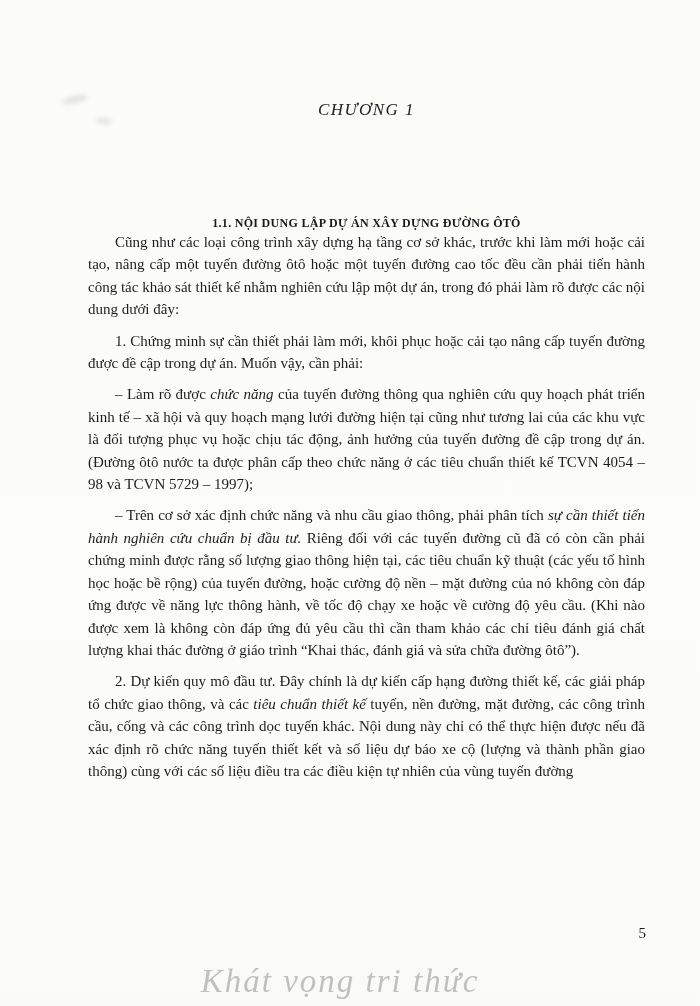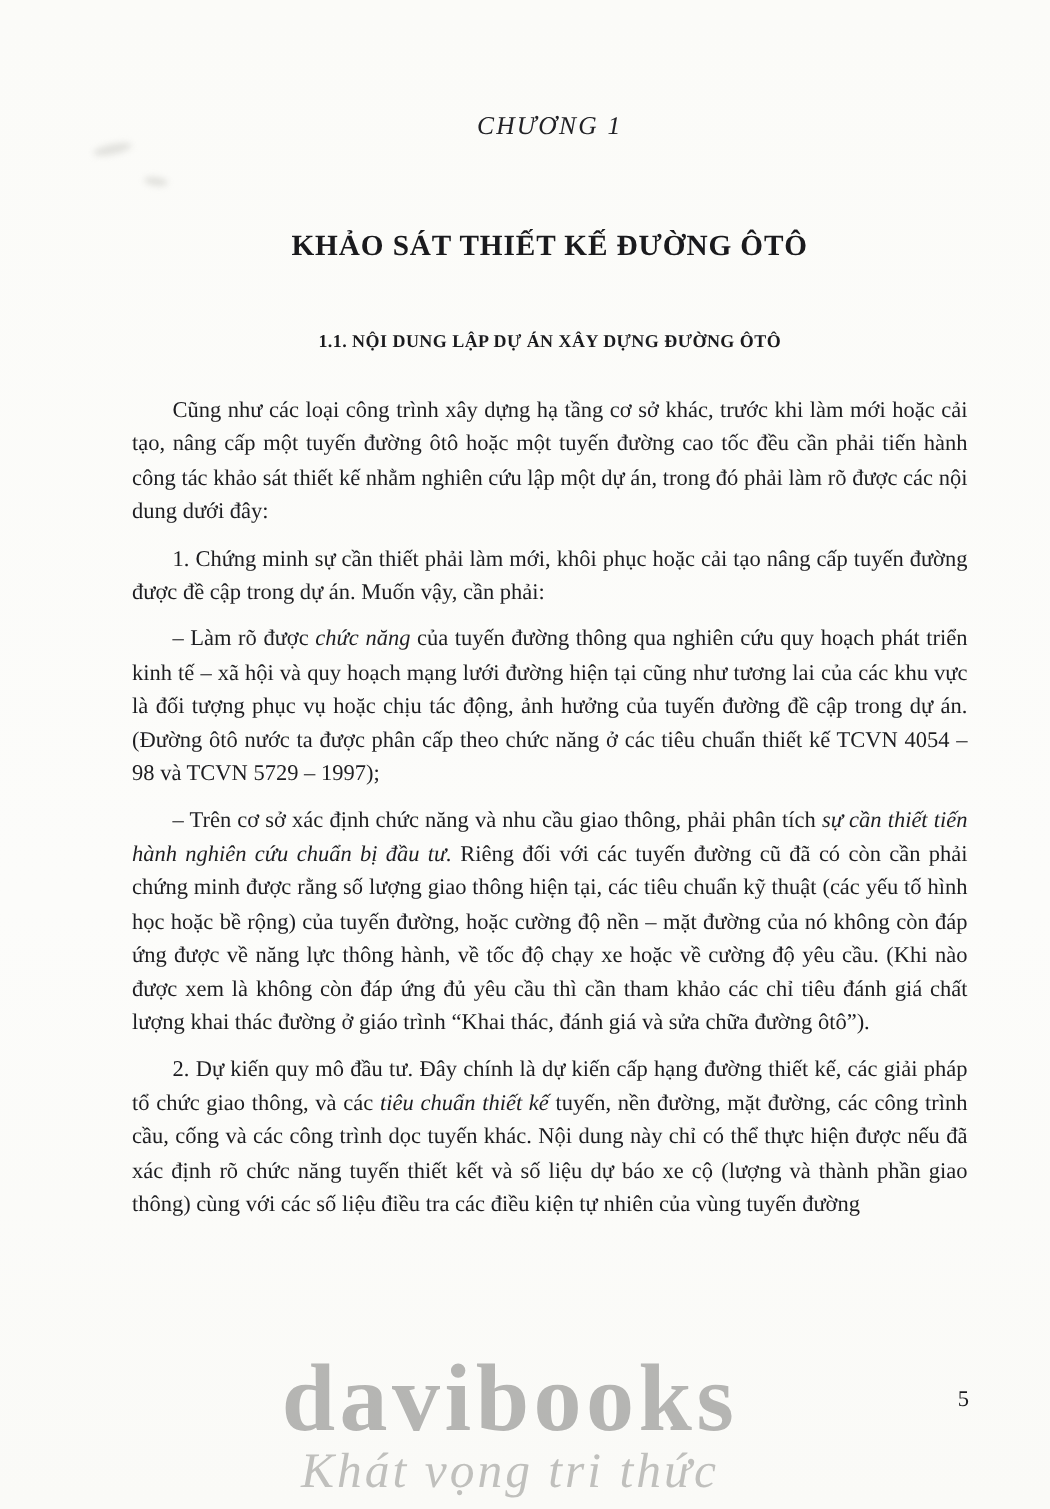--- a/index.html
+++ b/index.html
@@ -8,21 +8,21 @@
     background: #e9e9e6;
     font-family: "Liberation Serif", serif;
   }
   .page {
     position: relative;
     width: 700px;
     height: 1006px;
     background: linear-gradient(180deg, #fbfbf8 0%, #fcfcfa 60%, #fafaf7 100%);
     color: #1d1d20;
     overflow: hidden;
-    padding: 74px 55px 0 88px;
+    padding: 100px 55px 0 88px;
   }
   .scan-artifact {
     position: absolute;
     background: #c9c9c4;
     border-radius: 50%;
     filter: blur(2px);
     opacity: 0.5;
   }
   .artifact-a { left: 62px; top: 96px; width: 26px; height: 7px; transform: rotate(-12deg); }
   .artifact-b { left: 96px; top: 118px; width: 16px; height: 6px; transform: rotate(8deg); }
@@ -44,21 +44,20 @@
   }
   .section-heading {
     margin-top: 40px;
     text-align: center;
     font-size: 12px;
     font-weight: bold;
     letter-spacing: 0.3px;
     color: #1a1a1d;
   }
   .body-text {
-    margin-top: 28px;
     font-size: 15px;
     line-height: 22.4px;
     text-align: justify;
   }
   .para {
     text-indent: 27px;
     margin-bottom: 9px;
   }
   .it { font-style: italic; }
   .watermark {
@@ -99,33 +98,31 @@
 
 <div class="page">
 
   <div class="scan-artifact artifact-a"></div>
   <div class="scan-artifact artifact-b"></div>
 
   <div class="chapter-label">CHƯƠNG 1</div>
 
   <h1 class="chapter-title">
     <br>
-    <span>KHẢO SÁT THIẾT KẾ ĐƯỜNG ÔTÔ</span>
   </h1>
 
   <h2 class="section-heading">1.1. NỘI DUNG LẬP DỰ ÁN XÂY DỰNG ĐƯỜNG ÔTÔ</h2>
 
   <div class="body-text">
       <p class="para"><span>Cũng như các loại công trình xây dựng hạ tầng cơ sở khác, trước khi làm mới hoặc cải tạo, nâng cấp một tuyến đường ôtô hoặc một tuyến đường cao tốc đều cần phải tiến hành công tác khảo sát thiết kế nhằm nghiên cứu lập một dự án, trong đó phải làm rõ được các nội dung dưới đây:</span></p>
       <p class="para"><span>1. Chứng minh sự cần thiết phải làm mới, khôi phục hoặc cải tạo nâng cấp tuyến đường được đề cập trong dự án. Muốn vậy, cần phải:</span></p>
       <p class="para"><span>– Làm rõ được </span><span class="it">chức năng</span><span> của tuyến đường thông qua nghiên cứu quy hoạch phát triển kinh tế – xã hội và quy hoạch mạng lưới đường hiện tại cũng như tương lai của các khu vực là đối tượng phục vụ hoặc chịu tác động, ảnh hưởng của tuyến đường đề cập trong dự án. (Đường ôtô nước ta được phân cấp theo chức năng ở các tiêu chuẩn thiết kế TCVN 4054 – 98 và TCVN 5729 – 1997);</span></p>
       <p class="para"><span>– Trên cơ sở xác định chức năng và nhu cầu giao thông, phải phân tích </span><span class="it">sự cần thiết tiến hành nghiên cứu chuẩn bị đầu tư.</span><span> Riêng đối với các tuyến đường cũ đã có còn cần phải chứng minh được rằng số lượng giao thông hiện tại, các tiêu chuẩn kỹ thuật (các yếu tố hình học hoặc bề rộng) của tuyến đường, hoặc cường độ nền – mặt đường của nó không còn đáp ứng được về năng lực thông hành, về tốc độ chạy xe hoặc về cường độ yêu cầu. (Khi nào được xem là không còn đáp ứng đủ yêu cầu thì cần tham khảo các chỉ tiêu đánh giá chất lượng khai thác đường ở giáo trình “Khai thác, đánh giá và sửa chữa đường ôtô”).</span></p>
       <p class="para"><span>2. Dự kiến quy mô đầu tư. Đây chính là dự kiến cấp hạng đường thiết kế, các giải pháp tổ chức giao thông, và các </span><span class="it">tiêu chuẩn thiết kế</span><span> tuyến, nền đường, mặt đường, các công trình cầu, cống và các công trình dọc tuyến khác. Nội dung này chỉ có thể thực hiện được nếu đã xác định rõ chức năng tuyến thiết kết và số liệu dự báo xe cộ (lượng và thành phần giao thông) cùng với các số liệu điều tra các điều kiện tự nhiên của vùng tuyến đường</span></p>
     </div>
 
   <div class="watermark">
-    <div class="wm-line1">davibooks</div>
     <div class="wm-line2">Khát vọng tri thức</div>
   </div>
 
   <div class="page-number">5</div>
 
 </div>
 
 </body></html>

